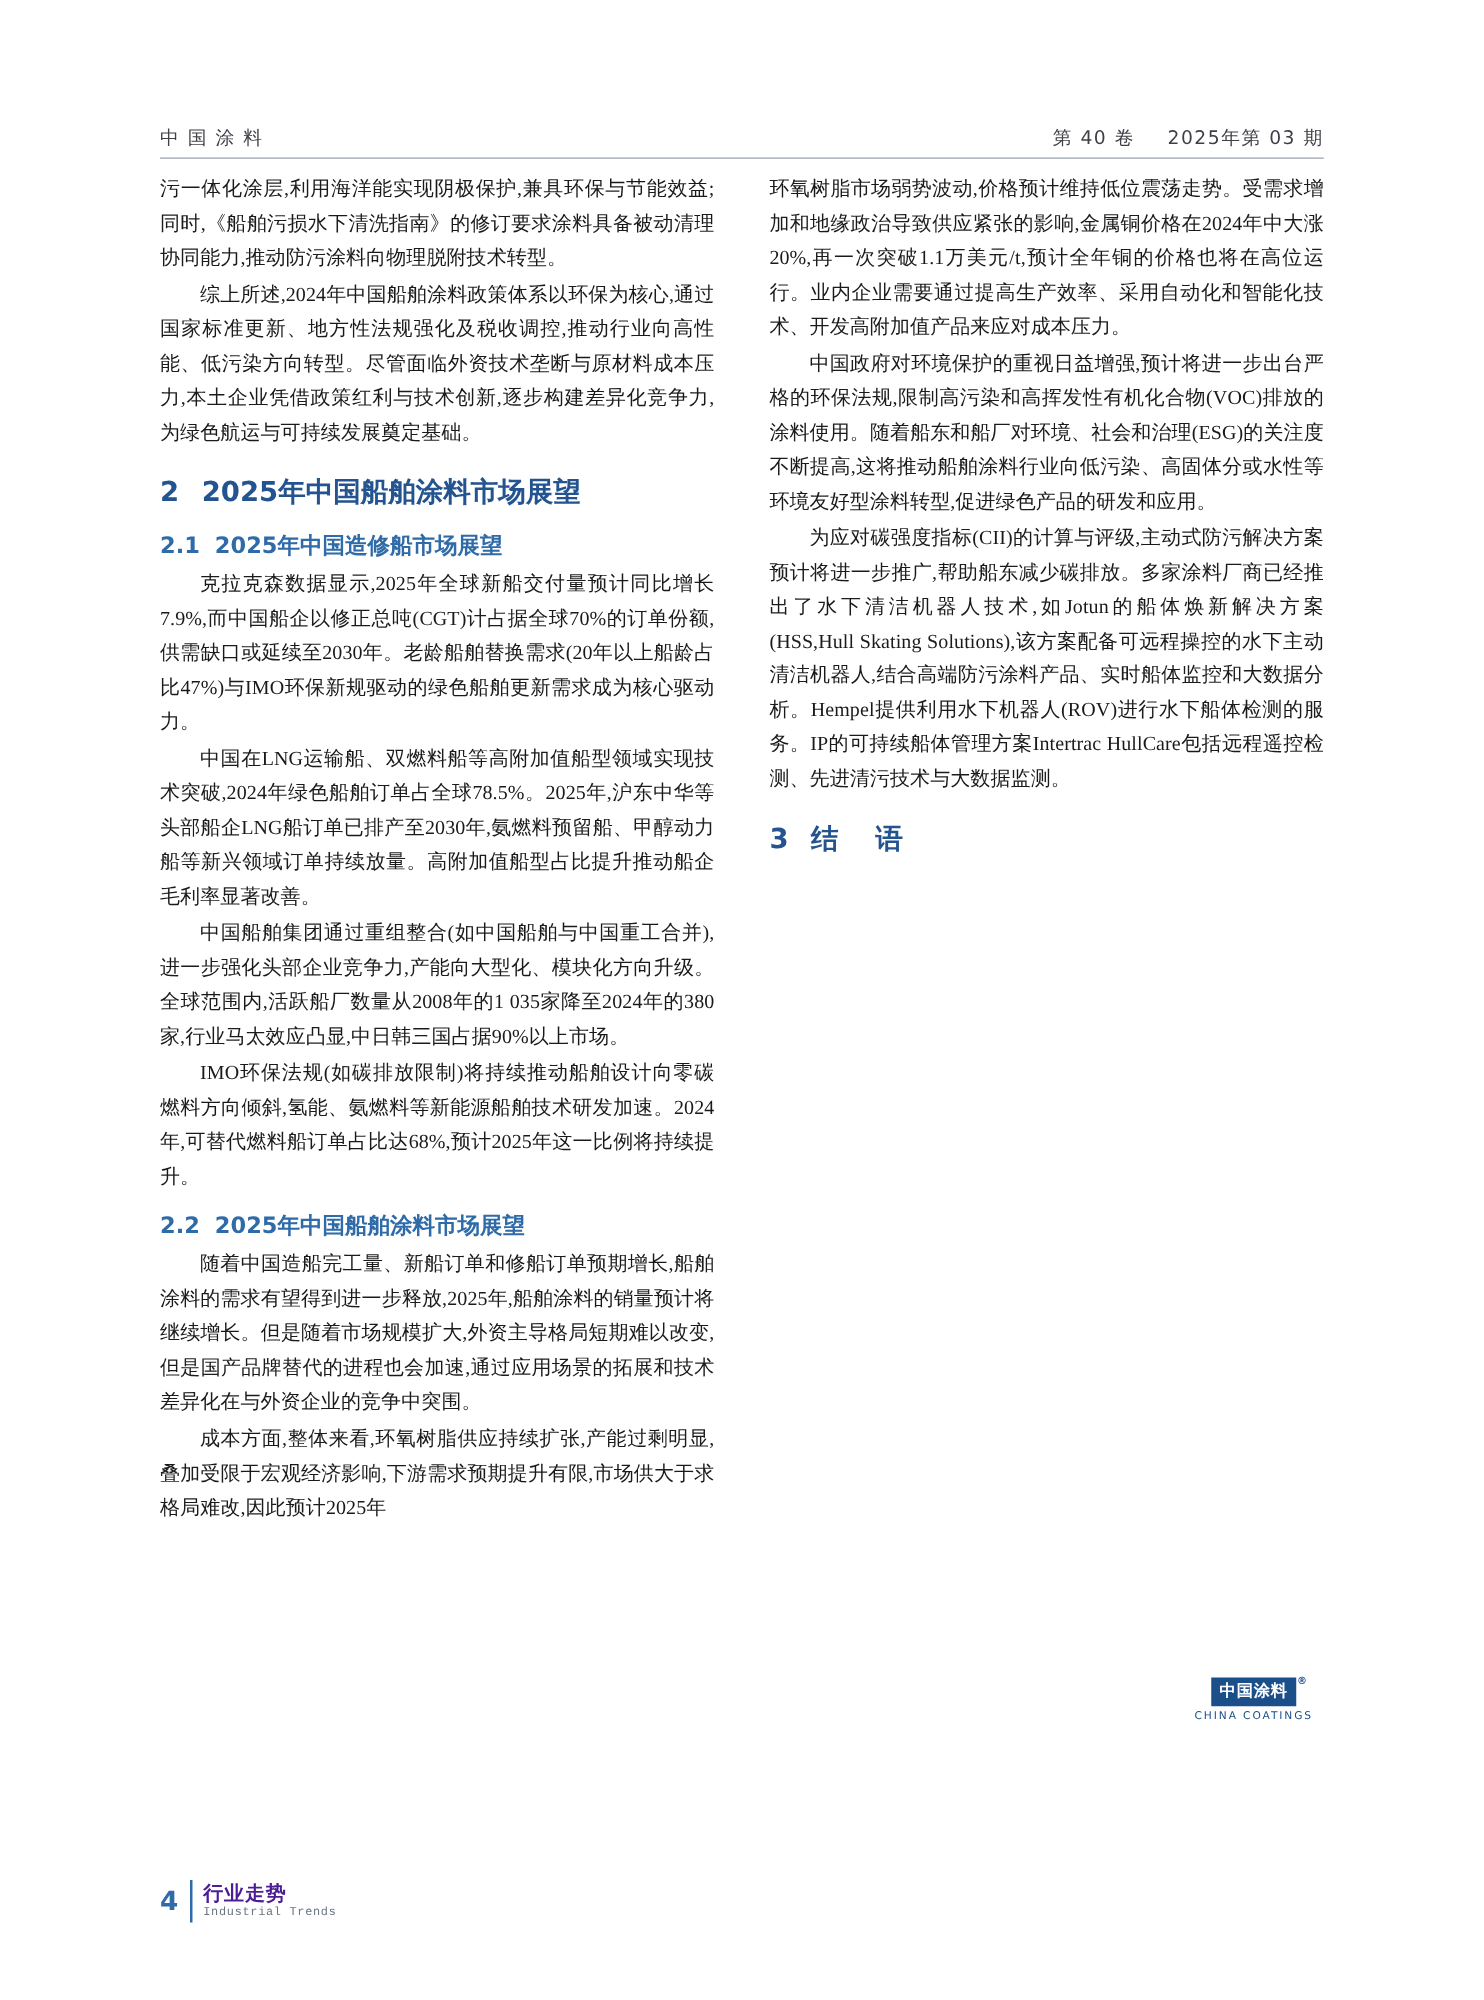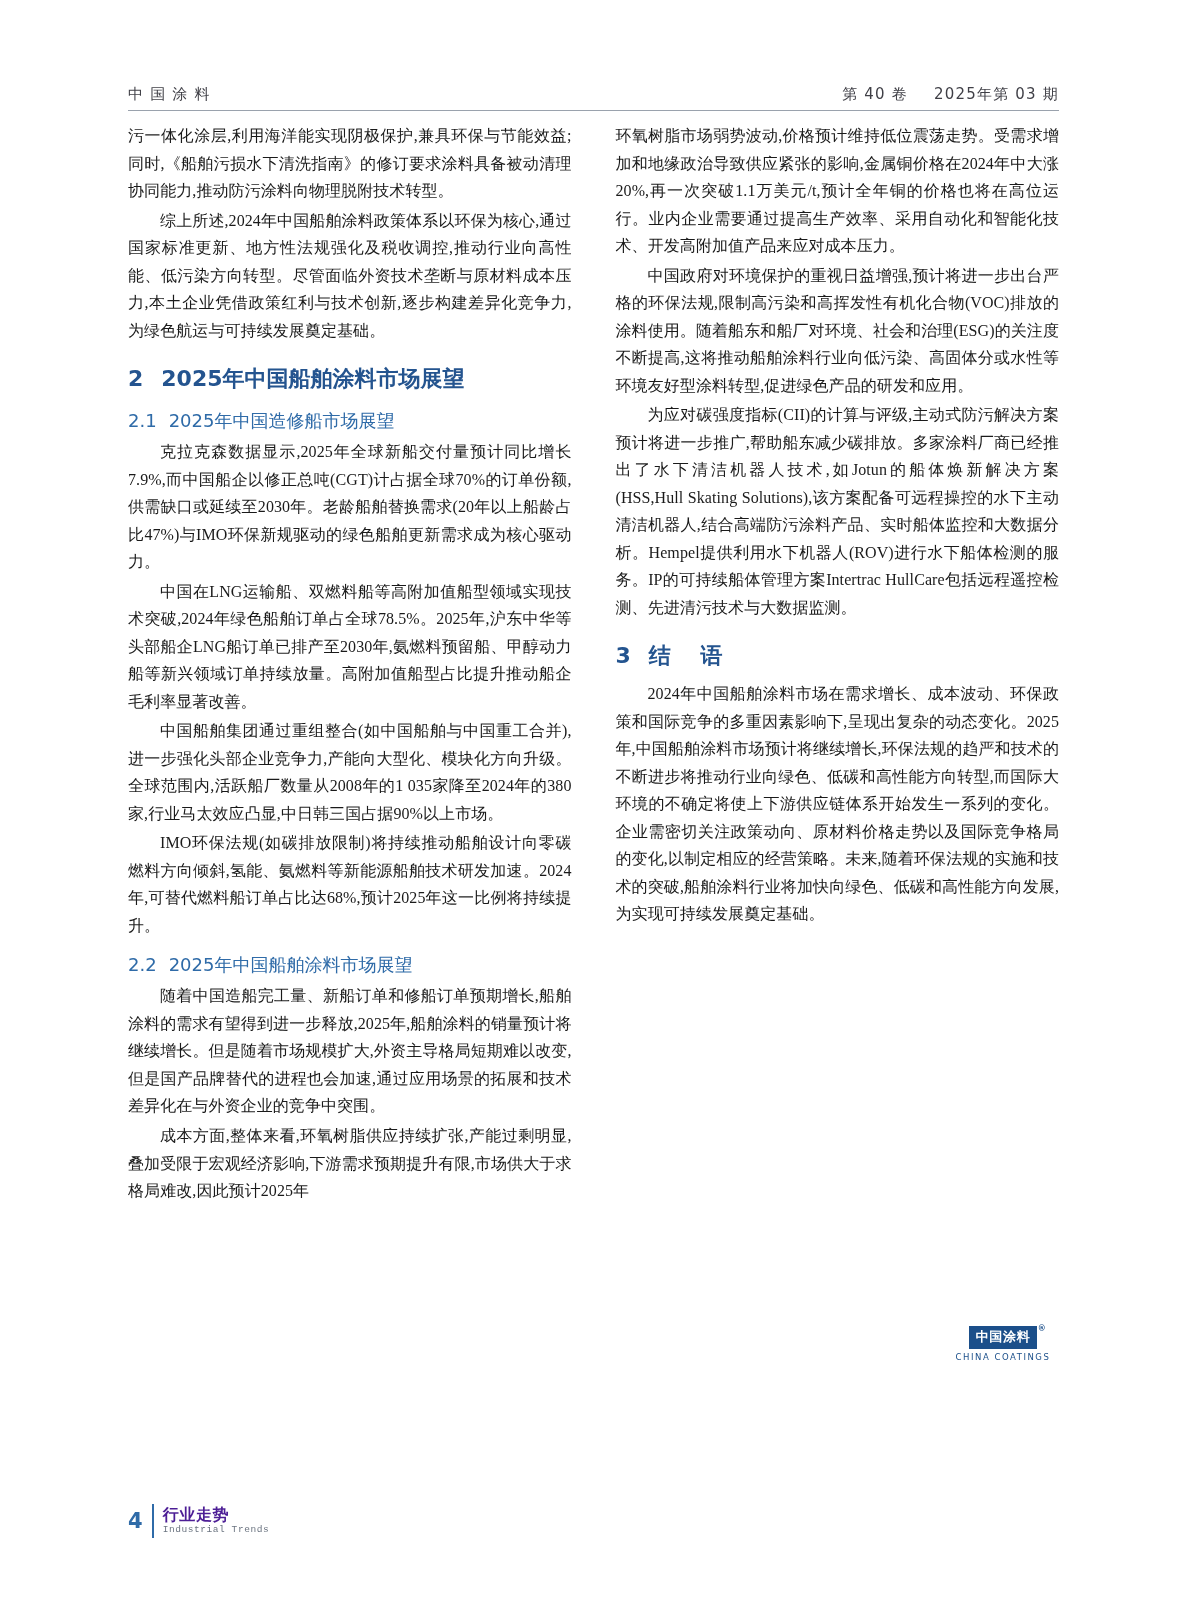--- a/index.html
+++ b/index.html
@@ -12,20 +12,21 @@
     height: 1600px;
     font-family: "Liberation Serif", "DejaVu Serif", serif;
     color: #1a1a1a;
     position: relative;
     overflow: hidden;
   }
   .page {
     position: absolute;
     inset: 0;
     padding: 0;
+    margin-top: 16px;
   }
   
   .header {
     position: absolute;
     top: 78px;
     left: 128px;
     right: 128px;
     height: 26px;
     display: flex;
     justify-content: space-between;
@@ -84,21 +85,21 @@
     align-items: baseline;
     gap: 18px;
   }
   h2.sec .num { font-size: 22px; }
   h3.sub {
     margin: 12px 0 4px 0;
     font-size: 18px;
     line-height: 1.5;
     color: #2f6ba8;
     font-family: "DejaVu Sans", "Liberation Sans", sans-serif;
-    font-weight: normal;
+    font-weight: bold;
     display: flex;
     align-items: baseline;
     gap: 12px;
   }
   h2.sec.spaced .title { letter-spacing: 0.5em; }
   
   .logo-wrap {
     position: absolute;
     right: 0;
     bottom: 0;
@@ -212,21 +213,20 @@
     <div class="col">
       <p>环氧树脂市场弱势波动,价格预计维持低位震荡走势。受需求增加和地缘政治导致供应紧张的影响,金属铜价格在2024年中大涨20%,再一次突破1.1万美元/t,预计全年铜的价格也将在高位运行。业内企业需要通过提高生产效率、采用自动化和智能化技术、开发高附加值产品来应对成本压力。</p>
       <p class="indent">中国政府对环境保护的重视日益增强,预计将进一步出台严格的环保法规,限制高污染和高挥发性有机化合物(VOC)排放的涂料使用。随着船东和船厂对环境、社会和治理(ESG)的关注度不断提高,这将推动船舶涂料行业向低污染、高固体分或水性等环境友好型涂料转型,促进绿色产品的研发和应用。</p>
       <p class="indent">为应对碳强度指标(CII)的计算与评级,主动式防污解决方案预计将进一步推广,帮助船东减少碳排放。多家涂料厂商已经推出了水下清洁机器人技术,如Jotun的船体焕新解决方案(HSS,Hull Skating Solutions),该方案配备可远程操控的水下主动清洁机器人,结合高端防污涂料产品、实时船体监控和大数据分析。Hempel提供利用水下机器人(ROV)进行水下船体检测的服务。IP的可持续船体管理方案Intertrac HullCare包括远程遥控检测、先进清污技术与大数据监测。</p>
 
       <h2 class="sec spaced">
         <span class="num">3</span>
         <span class="title">结  语</span>
       </h2>
 
-      <p class="indent">2024年中国船舶涂料市场在需求增长、成本波动、环保政策和国际竞争的多重因素影响下,呈现出复杂的动态变化。2025年,中国船舶涂料市场预计将继续增长,环保法规的趋严和技术的不断进步将推动行业向绿色、低碳和高性能方向转型,而国际大环境的不确定将使上下游供应链体系开始发生一系列的变化。企业需密切关注政策动向、原材料价格走势以及国际竞争格局的变化,以制定相应的经营策略。未来,随着环保法规的实施和技术的突破,船舶涂料行业将加快向绿色、低碳和高性能方向发展,为实现可持续发展奠定基础。</p>
 
       <div class="logo-wrap">
         <div class="logo-cn">
           <span>中国涂料</span>
           <span class="tm">®</span>
         </div>
         <div class="logo-en">CHINA COATINGS</div>
       </div>
     </div>
 

